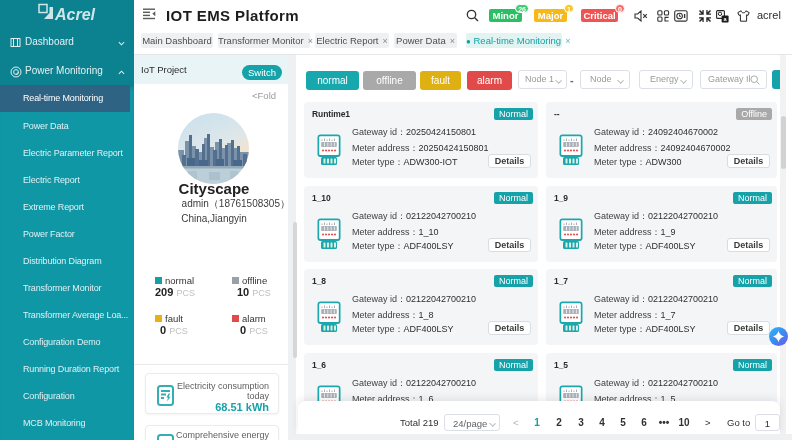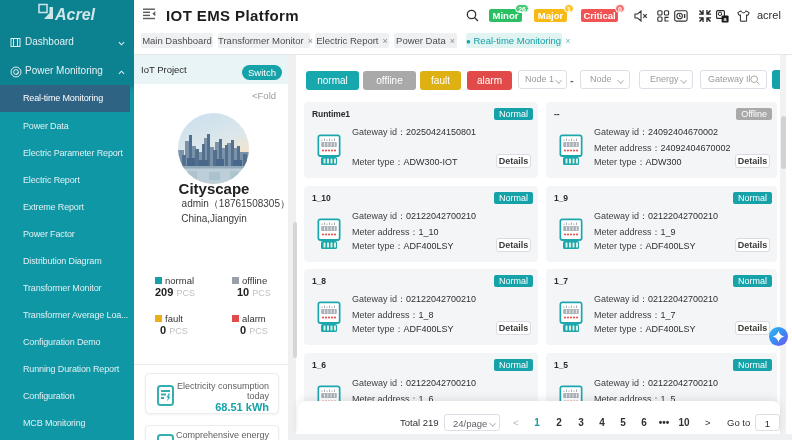--- a/index.html
+++ b/index.html
@@ -39,21 +39,21 @@
 
 #rpanel{left:296px;top:55px;width:496px;height:385px;background:#fff;}
 .fbtn{position:absolute;top:71px;height:19px;border-radius:3px;color:#fff;font-size:10px;text-align:center;line-height:19px;}
 .fsel{position:absolute;top:70px;height:19px;border:1px solid #dcdfe6;border-radius:3px;background:#fff;color:#9b9b9b;font-size:9px;line-height:17px;white-space:nowrap;}
 .selchev{position:absolute;right:6px;top:6.5px;width:5px;height:5px;border-right:1px solid #b0b3b8;border-bottom:1px solid #b0b3b8;transform:rotate(45deg) scaleY(.9);transform-origin:center;}
 .card{position:absolute;width:234px;height:76px;background:#f4f5f7;border-radius:4px;}
 .card .ttl{position:absolute;left:8px;top:7px;font-size:8.5px;font-weight:bold;color:#2b2b2b;letter-spacing:-0.1px;}
 .card .pill{position:absolute;top:6px;right:5px;height:12px;line-height:12px;border-radius:2px;color:#fff;font-size:9px;padding:0 5px;}
 .card .ln{position:absolute;left:48px;height:12px;line-height:12px;font-size:9px;color:#3f3f3f;white-space:nowrap;}
 .card .ln b{font-weight:normal;color:#2e2e2e;}
-.card .det{position:absolute;right:7px;bottom:10px;width:35px;height:14px;background:#fff;border:1px solid #d9dce0;border-radius:3px;font-size:9px;color:#3a3a3a;text-align:center;line-height:13px;font-weight:bold;}
+.card .det{position:absolute;right:7px;bottom:10px;width:43px;height:14px;background:#fff;border:1px solid #d9dce0;border-radius:3px;font-size:9px;color:#3a3a3a;text-align:center;line-height:13px;font-weight:bold;}
 .card svg.met{position:absolute;left:13px;top:32px;}
 
 #pagebar{left:298px;top:401px;width:482px;height:33px;background:#fff;border-radius:8px 8px 0 0;box-shadow:0 -2px 8px rgba(0,0,0,.09);}
 .pg{position:absolute;top:414px;height:17px;line-height:17px;font-size:9.5px;color:#303133;}
 .pnum{position:absolute;top:414px;height:17px;line-height:17px;font-size:10px;font-weight:bold;color:#303133;text-align:center;width:14px;}
 #botstrip{left:296px;top:434px;width:496px;height:6px;background:#eef0f2;}
 #gap{left:288px;top:55px;width:8px;height:385px;background:#eef0f2;}
 </style></head>
 <body>
 
@@ -288,20 +288,21 @@
       </g>
       <rect x="4" y="23" width="16" height="8" rx="1.5" fill="#1ba7ad"></rect>
       <g fill="#d8efe4">
         <rect x="6.5" y="24.5" width="2" height="5" rx="0.5"></rect>
         <rect x="10" y="24.5" width="2" height="5" rx="0.5"></rect>
         <rect x="13.5" y="24.5" width="2" height="5" rx="0.5"></rect>
         <rect x="17" y="24.5" width="2" height="5" rx="0.5"></rect>
       </g>
     </svg>
   <div class="ln" style="top:24px;">Gateway id：<b>20250424150801</b></div>
+  <div class="ln" style="top:40px;">Meter address：<b>20250424150801</b></div>
   <div class="ln" style="top:54px;">Meter type：<b>ADW300-IOT</b></div>
   <div class="det">Details</div>
 </div>
 <div class="card" style="left:546px;top:102px;width:231px;">
   <div class="ttl">--</div>
   <div class="pill" style="background:#a9a9a9;">Offline</div>
   <svg class="met" width="24" height="32" viewBox="0 0 24 32">
       <rect x="0.5" y="0.5" width="23" height="22.5" rx="3" fill="#1ba7ad"></rect>
       <rect x="2.2" y="2.2" width="19.6" height="18.8" rx="1" fill="#fff"></rect>
       <g stroke="#9fa6ad" stroke-width="0.9">

